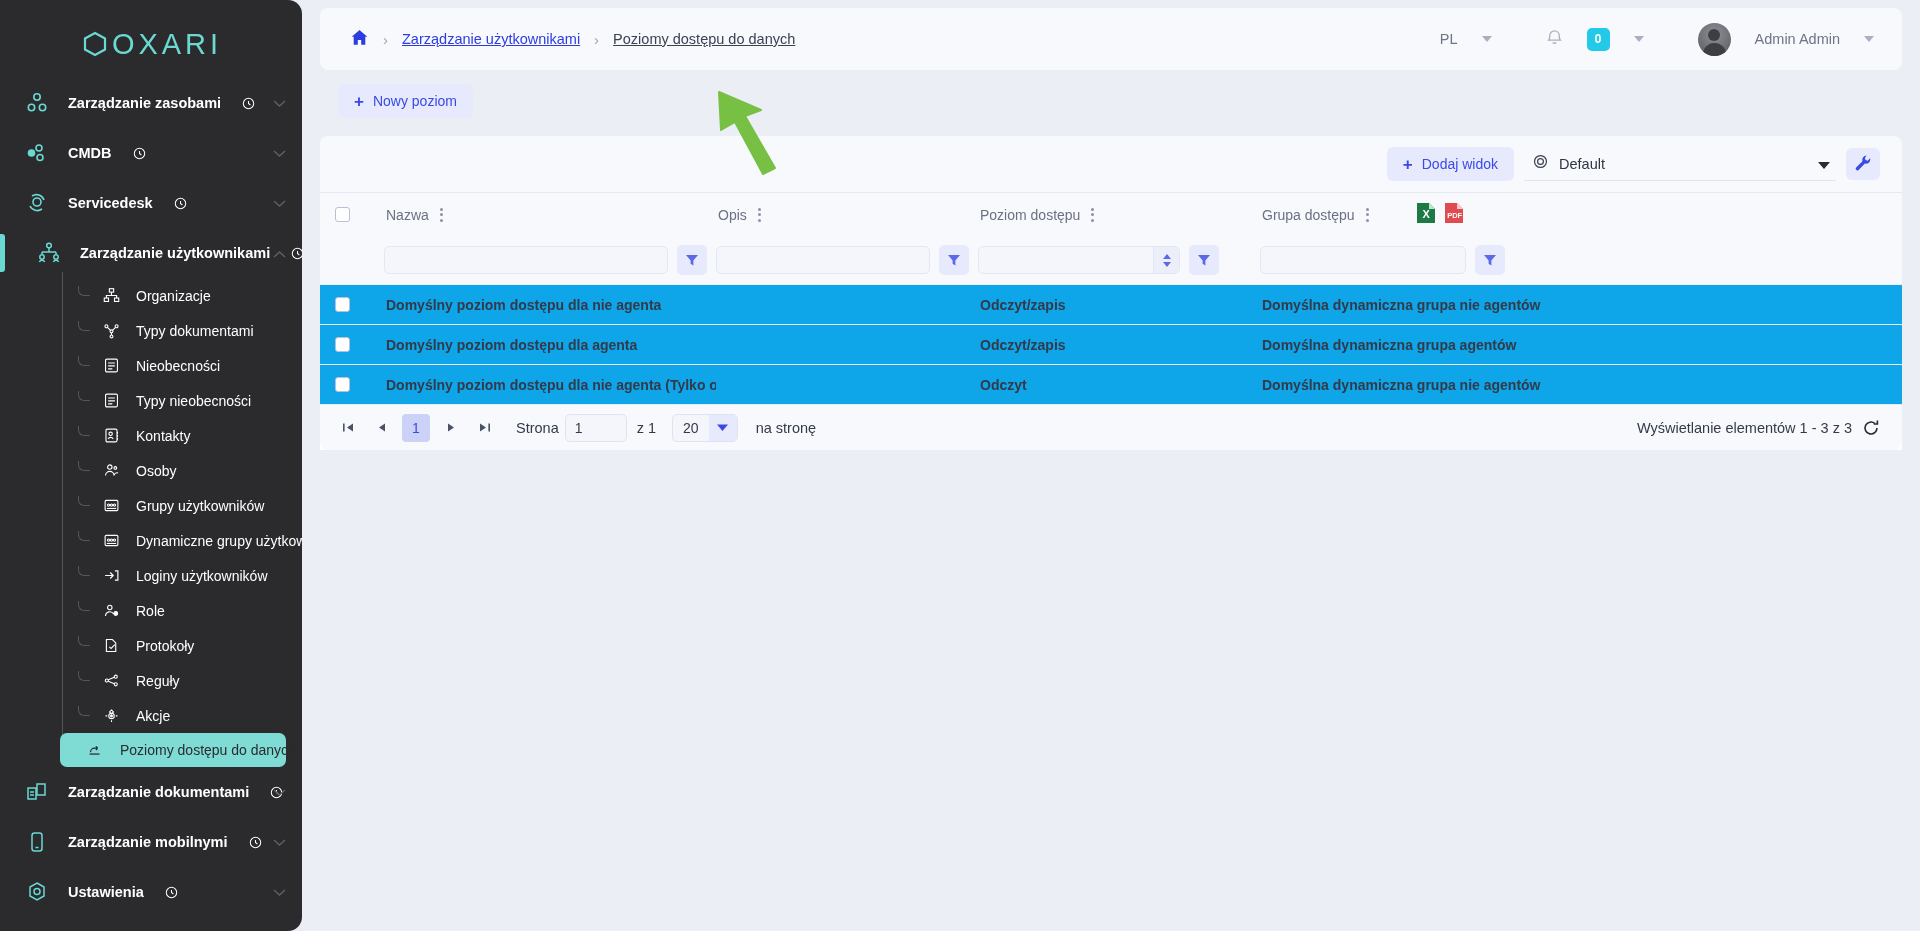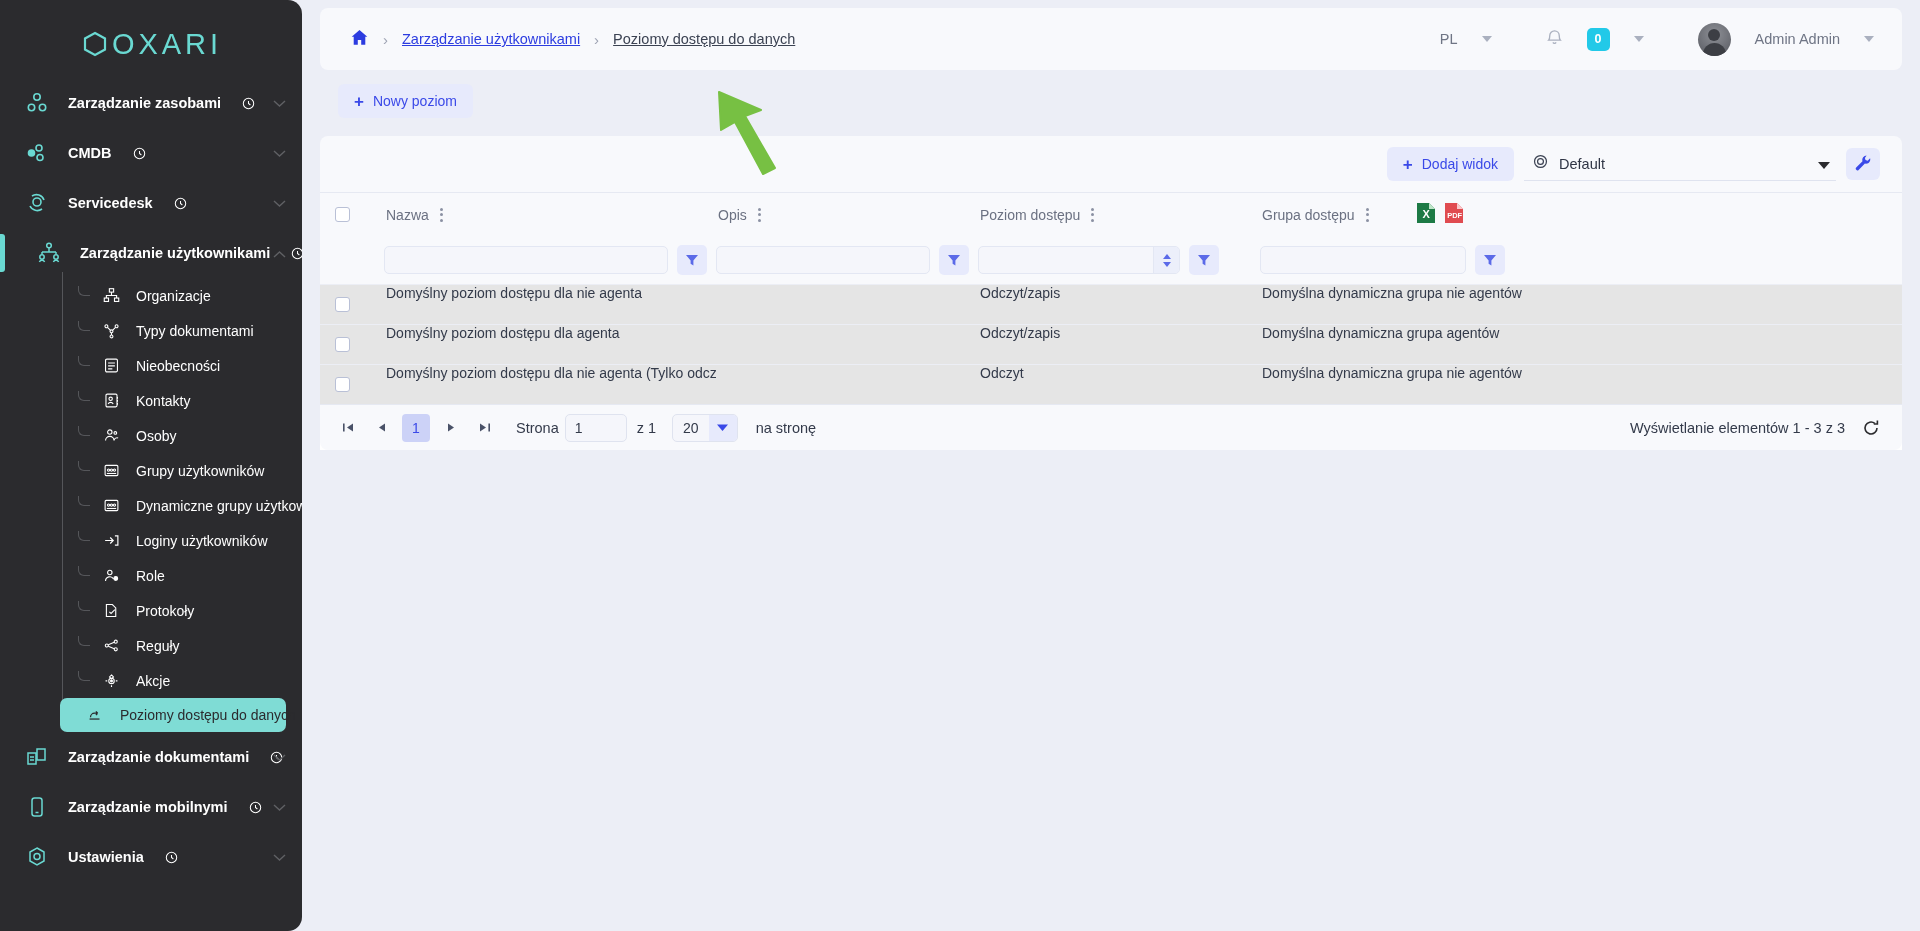--- a/index.html
+++ b/index.html
@@ -177,22 +177,22 @@
     margin-left:auto; border-radius:0 4px 4px 0; cursor:pointer;
   }
   .spin .up { width:0;height:0;border-left:4px solid transparent;border-right:4px solid transparent;border-bottom:5px solid #5b6ae8; }
   .spin .dn { width:0;height:0;border-left:4px solid transparent;border-right:4px solid transparent;border-top:5px solid #5b6ae8; }
   .fbtn {
     width:30px;height:30px;background:#e7eafc;border-radius:5px;
     display:flex;align-items:center;justify-content:center;cursor:pointer;
   }
 
   .row {
-    display:flex; height:40px;
-    border-top:1px solid #eceef5; background:#e5e5e5;
+    display:flex; align-items:center; height:40px;
+    border-top:1px solid #eceef5; background:#0ea5e9;font-weight:bold;
   }
   .cell { color:#333a4a; font-size:14px; padding-left:2px; overflow:hidden; white-space:nowrap; }
 
   .pager {
     display:flex;align-items:center; height:46px; background:#f8f9fc;
     border-top:1px solid #e6e9f2; border-radius:0 0 8px 8px;
     padding: 0 22px 0 14px; justify-content:space-between;
   }
   .pager-left { display:flex;align-items:center; gap:6px; }
   .pg-arrow {
@@ -209,21 +209,21 @@
     color:#333a4a; font-size:14px; padding-left:9px; font-family:"Liberation Sans",sans-serif;
   }
   .pg-select {
     display:flex;align-items:center; height:28px; border:1px solid #dfe3ef;
     border-radius:5px; overflow:hidden; background:#f5f6fb; cursor:pointer;
   }
   .pg-select .val { padding: 0 10px; color:#333a4a; font-size:14px; }
   .pg-select .arw {
     width:28px;height:26px;background:#e7eafc;display:flex;align-items:center;justify-content:center;
   }
-  .pager-right { display:flex;align-items:center;gap:17px; }
+  .pager-right { display:flex;align-items:center;gap:10px; }
   .pg-info { color:#333a4a; font-size:14.5px; }
   .refresh { cursor:pointer; display:flex; }
   .sp { width: 6px; }
 </style>
 </head>
 <body>
 
 <div class="sidebar">
   <div class="logo-wrap">
     <div class="logo">
@@ -358,20 +358,30 @@
         <span class="tick"></span>
         <span class="sicon">
           <svg width="17" height="17" viewBox="0 0 20 20" fill="none" stroke="#fff" stroke-width="1.3">
             <rect x="3" y="2.5" width="14" height="15" rx="1.5"></rect>
               <path d="M6 7h8M6 10.5h8M6 14h5"></path>
           </svg>
         </span>
         <span class="slabel">Nieobecności</span>
       </div>
 
+      <div class="sub-item">
+        <span class="tick"></span>
+        <span class="sicon">
+          <svg width="17" height="17" viewBox="0 0 20 20" fill="none" stroke="#fff" stroke-width="1.3">
+            <rect x="3" y="2.5" width="14" height="15" rx="1.5"></rect>
+              <path d="M6 7h8M6 10.5h8M6 14h5"></path>
+          </svg>
+        </span>
+        <span class="slabel">Typy nieobecności</span>
+      </div>
 
       <div class="sub-item">
         <span class="tick"></span>
         <span class="sicon">
           <svg width="17" height="17" viewBox="0 0 20 20" fill="none" stroke="#fff" stroke-width="1.3">
             <rect x="3.5" y="2.5" width="13" height="15" rx="1.5"></rect>
               <circle cx="9" cy="8" r="2"></circle>
               <path d="M6 14a3.4 3.4 0 0 1 6 0M17 6v2M17 9.5v2M17 13v2"></path>
           </svg>
         </span>

